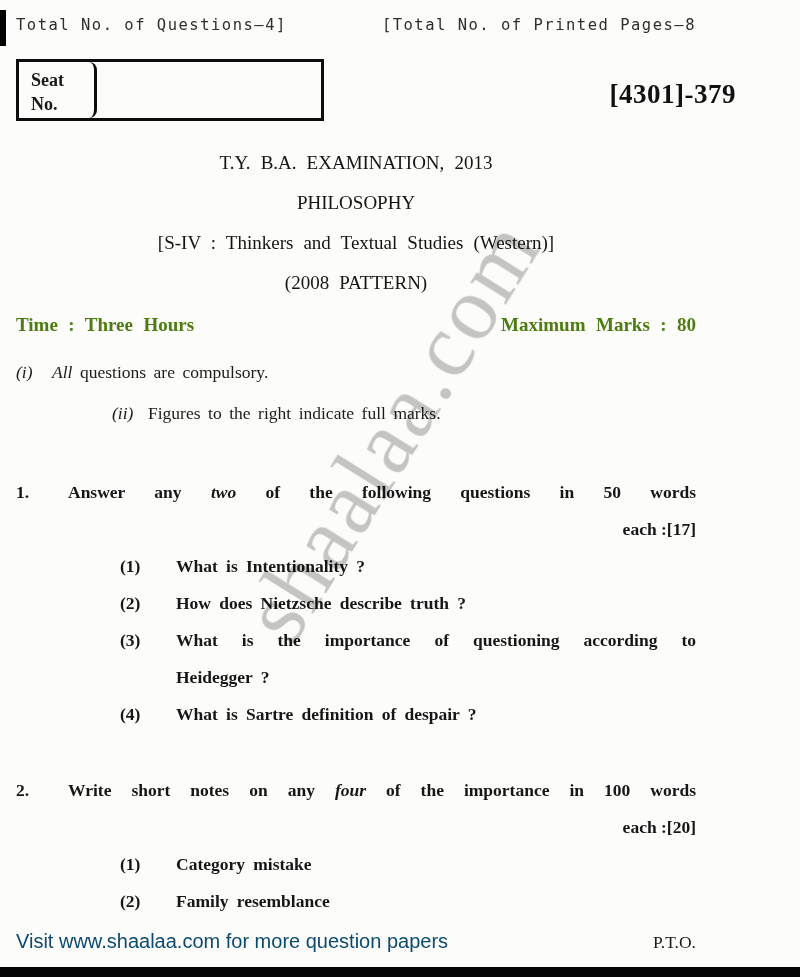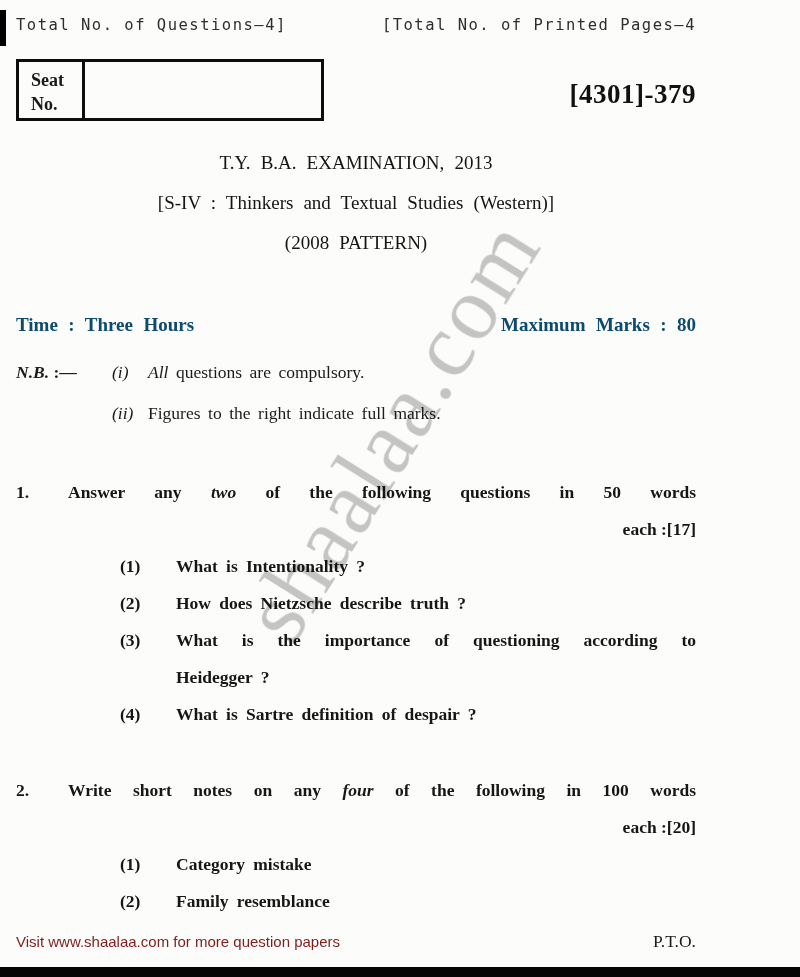--- a/index.html
+++ b/index.html
@@ -10,34 +10,34 @@
   }
   .abs{position:absolute;left:16px;width:680px;}
 
   
   .topline{top:16px;display:flex;justify-content:space-between;
     font-family:"DejaVu Sans Mono",monospace;font-size:15.5px;letter-spacing:1.5px;color:#2e2e2e;text-align:center;}
 
   
   .seatbox{position:absolute;left:16px;top:59px;width:308px;height:62px;
     border:3px solid #0d0d0d;display:flex;background:#fcfcfa;box-sizing:border-box;}
-  .seatbox .label{width:66px;border-right:3px solid #0d0d0d;box-sizing:border-box;
-    font-weight:bold;font-size:18px;padding:6px 0 0 12px;line-height:24px;}
+  .seatbox .label{width:78px;border-right:3px solid #0d0d0d;box-sizing:border-box;
+    font-weight:bold;font-size:18px;padding:6px 0 0 12px;line-height:24px;border-radius:8px;}
   .seatbox .field{flex:1;}
 
   
-  .code{top:78px;text-align:right;font-weight:bold;font-size:27px;line-height:32px;letter-spacing:.5px;color:#111;}
+  .code{top:78px;text-align:right;font-weight:bold;font-size:27px;line-height:32px;letter-spacing:.5px;color:#111;padding-left:40px;}
 
   
   .titles{top:143px;text-align:center;font-weight:normal;font-size:19px;word-spacing:.28em;color:#151515;}
   .titles .tline{line-height:40px;}
 
   
   .metarow{top:312px;display:flex;justify-content:space-between;
-    font-weight:bold;font-size:19px;line-height:26px;word-spacing:.3em;color:#0c4a6e;align-items:center;}
+    font-weight:bold;font-size:19px;line-height:26px;word-spacing:.3em;color:#4d7c0f;align-items:center;}
 
   
   .nb{top:352px;font-size:17.5px;color:#1c1c1c;}
   .nb .row{display:flex;line-height:41px;}
   .nb .lbl{width:96px;font-weight:bold;}
   .nb .num{width:36px;font-style:italic;}
   .nb .txt{flex:1;word-spacing:.18em;}
 
   
   .question{font-size:17.5px;line-height:37px;color:#161616;font-weight:bold;}
@@ -48,21 +48,21 @@
   .qbody{flex:1;}
   .jline{text-align:justify;text-align-last:justify;}
   .lastline{display:flex;justify-content:flex-end;}
   .items{margin-left:104px;}
   .item{display:flex;}
   .inum{width:56px;}
   .itext{flex:1;word-spacing:.22em;}
 
   
   .footer{top:928px;display:flex;justify-content:space-between;align-items:baseline;line-height:26px;}
-  .footer .fl{font-family:"Liberation Sans","DejaVu Sans",sans-serif;font-size:15px;color:#7f1d1d;}
+  .footer .fl{font-family:"Liberation Sans","DejaVu Sans",sans-serif;font-size:20px;color:#0c4a6e;}
   .footer .fr{font-weight:normal;font-size:17.5px;word-spacing:.1em;}
 
   
   .watermark{
     position:absolute;left:392px;top:430px;
     transform:translate(-50%,-50%) rotate(-58deg);
     font-size:90px;letter-spacing:3px;color:#8f8f8f;opacity:.5;
     mix-blend-mode:multiply;white-space:nowrap;pointer-events:none;
     font-family:"Liberation Serif","DejaVu Serif",serif;filter:blur(.6px);z-index:5;
   }
@@ -76,47 +76,47 @@
 </style>
 </head>
 <body>
 
 <div class="page">
 
   <div class="artifact-left"></div>
 
   <div class="abs topline">
     <span>Total No. of Questions—4]</span>
-    <span>[Total No. of Printed Pages—4</span>
+    <span>[Total No. of Printed Pages—8</span>
   </div>
 
   <div class="seatbox">
     <div class="label">
       <div>Seat</div>
       <div>No.</div>
     </div>
     <div class="field"></div>
   </div>
 
   <div class="abs code">[4301]-379</div>
 
   <div class="abs titles">
     <div class="tline">T.Y. B.A. EXAMINATION, 2013</div>
+    <div class="tline">PHILOSOPHY</div>
     <div class="tline">[S-IV : Thinkers and Textual Studies (Western)]</div>
     <div class="tline">(2008 PATTERN)</div>
   </div>
 
   <div class="abs metarow">
     <span>Time : Three Hours</span>
     <span>Maximum Marks : 80</span>
   </div>
 
   <div class="abs nb">
     <div class="row">
-      <span class="lbl"><i>N.B.</i> <span>:—</span></span>
       <span class="num">(i)</span>
       <span class="txt"><i>All</i> <span>questions are compulsory.</span></span>
     </div>
     <div class="row">
       <span class="lbl"></span>
       <span class="num">(ii)</span>
       <span class="txt">Figures to the right indicate full marks.</span>
     </div>
   </div>
 
@@ -160,21 +160,21 @@
     </div>
   </div>
 
   <div class="abs question q2">
     <div class="qhead">
       <span class="qnum">2.</span>
       <div class="qbody">
         <div class="jline">
           <span>Write short notes on any</span>
           <i>four</i>
-          <span>of the following in</span>
+          <span>of the importance in</span>
           <b>100</b>
           <span>words</span>
         </div>
         <div class="lastline">
           <span>each :</span>
           <b>[20]</b>
         </div>
       </div>
     </div>
     <div class="items">

